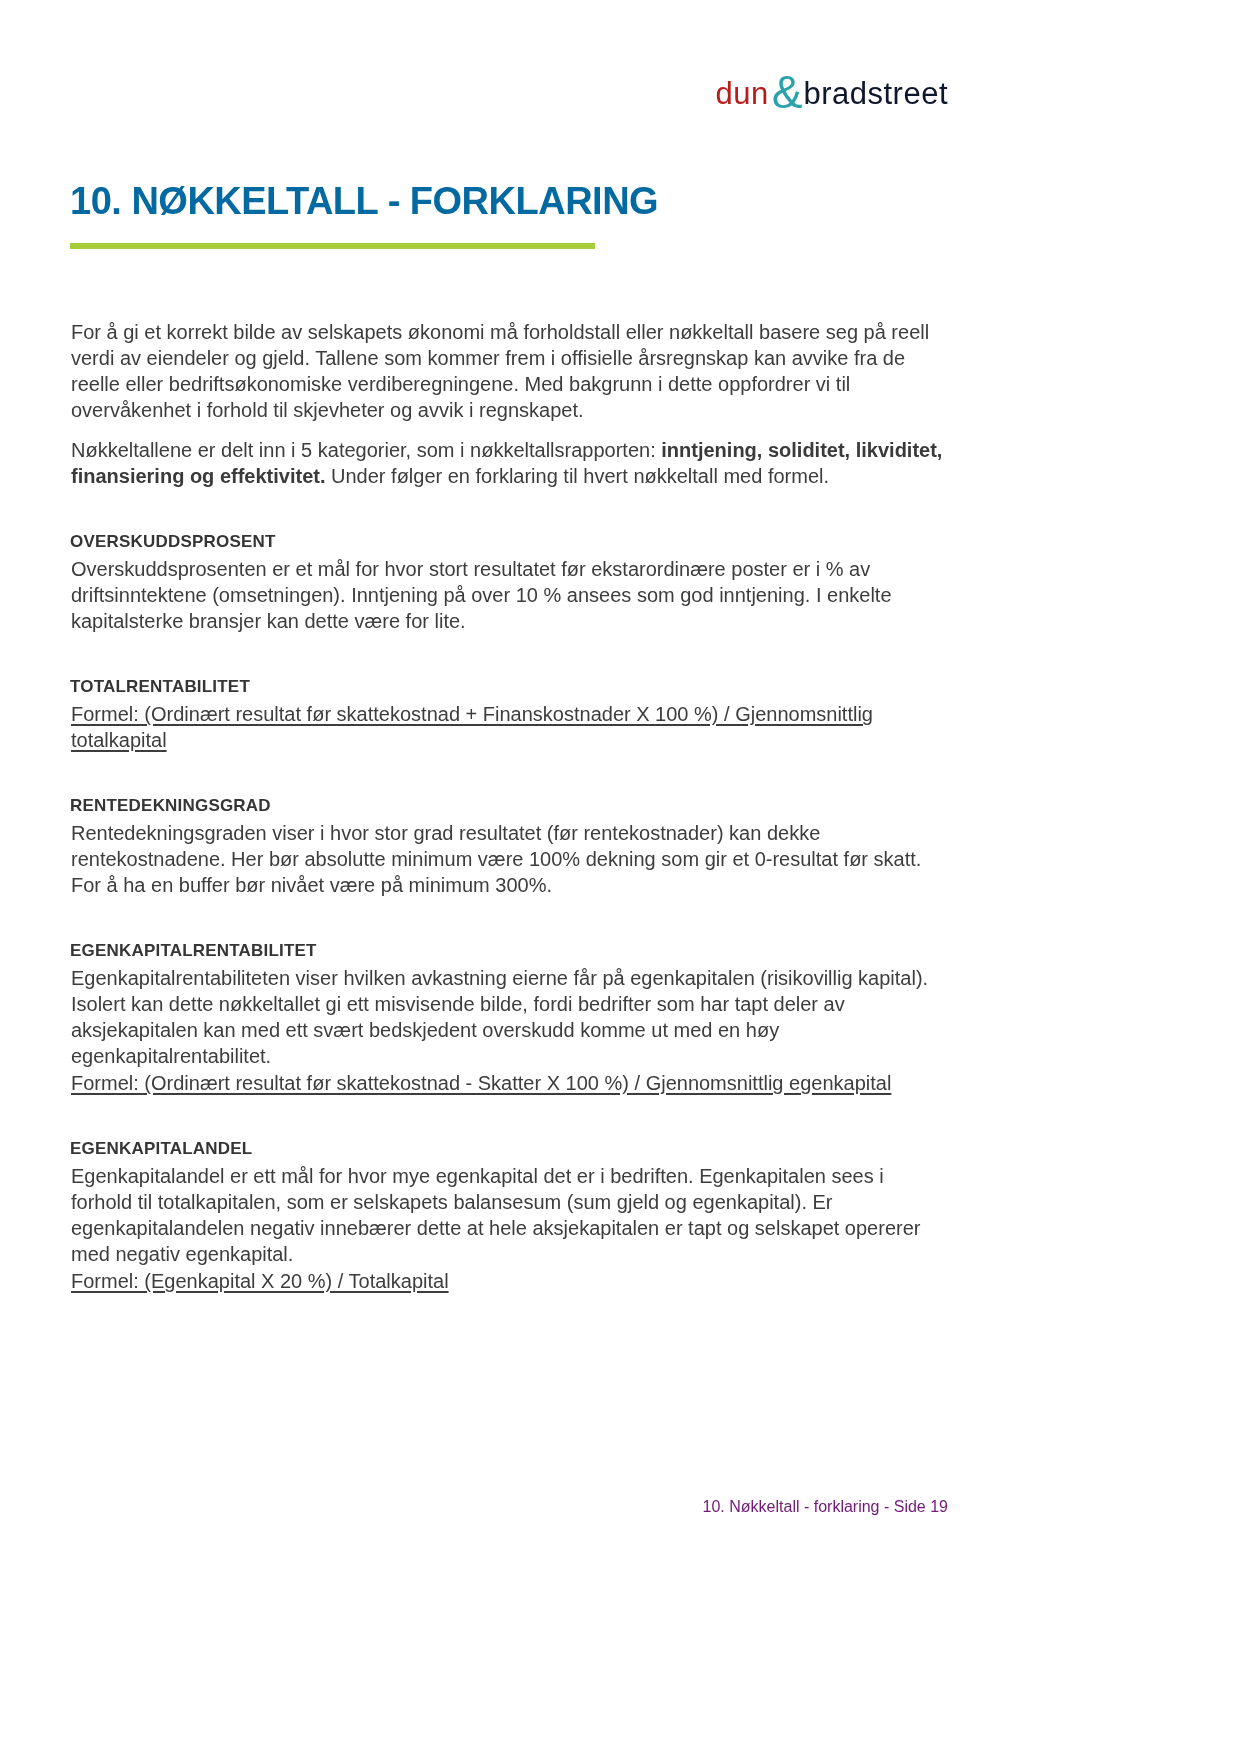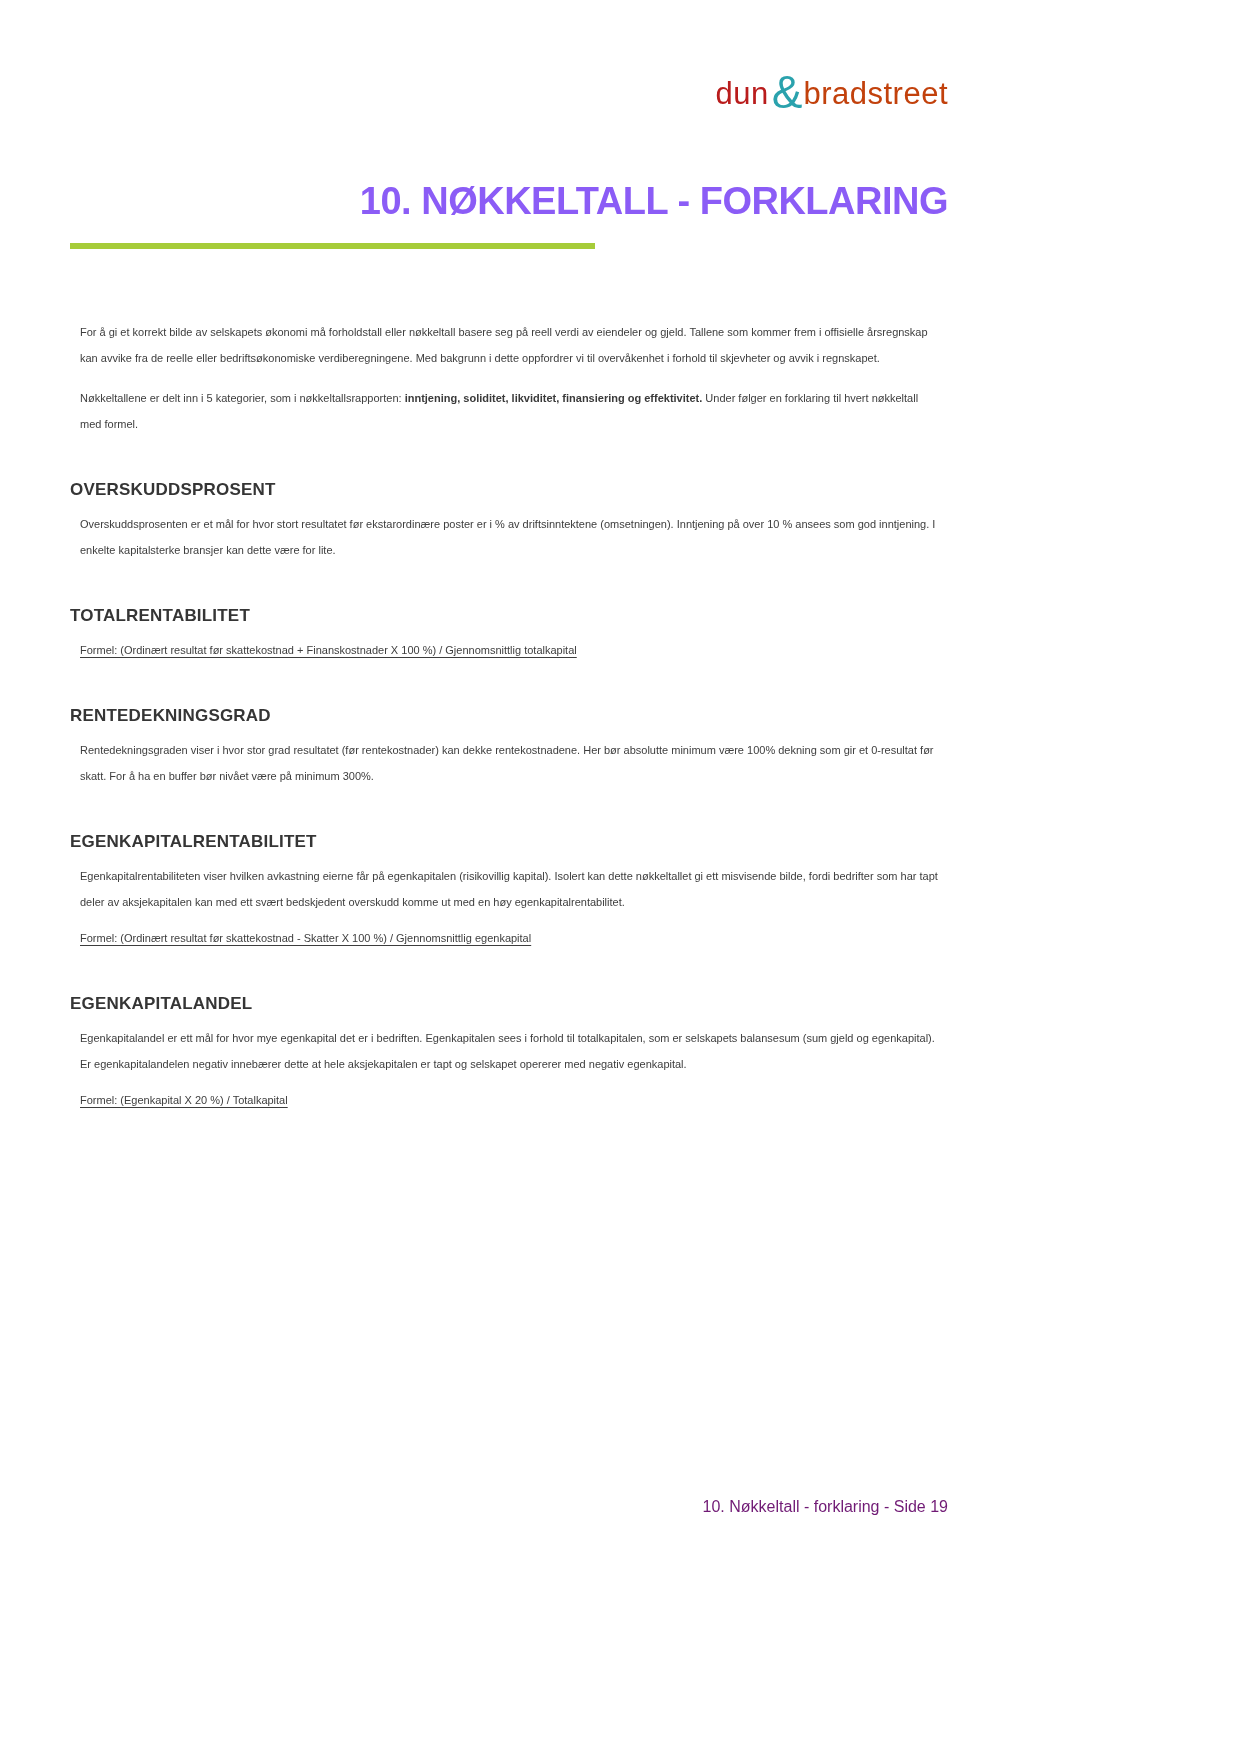--- a/index.html
+++ b/index.html
@@ -39,44 +39,43 @@
   .logo-amp {
     font-size: 46px;
     color: #2aa2ad;
     font-weight: 400;
     position: relative;
     top: 4px;
     margin: 0 1px 0 3px;
   }
   .logo-bradstreet {
     font-size: 31px;
-    color: #c2410c;
+    color: #0f172a;
     letter-spacing: 0.5px;
     font-weight: 400;
   }
   
   h1.doc-title {
     margin: 62px 0 0 0;
     font-size: 38px;
     line-height: 40px;
     font-weight: 800;
     letter-spacing: -0.5px;
-    color: #8b5cf6;
-    text-align: right;
+    color: #0369a1;
   }
   .title-rule {
     margin-top: 22px;
     width: 525px;
     height: 6px;
     background: #a6cc39;
   }
   
   p {
-    margin: 10px;
-    font-size: 11px;
+    margin: 1px;
+    font-size: 20px;
     line-height: 26px;
     color: #3d3d3d;
   }
   .intro-1 { margin-top: 70px; }
   .intro-2 { margin-top: 14px; }
   .intro-2 strong { font-weight: 700; color: #3a3a3a; }
   
   section.kpi-section { margin-top: 42px; }
   section.kpi-section h2 {
     margin: 0 0 3px 0;

